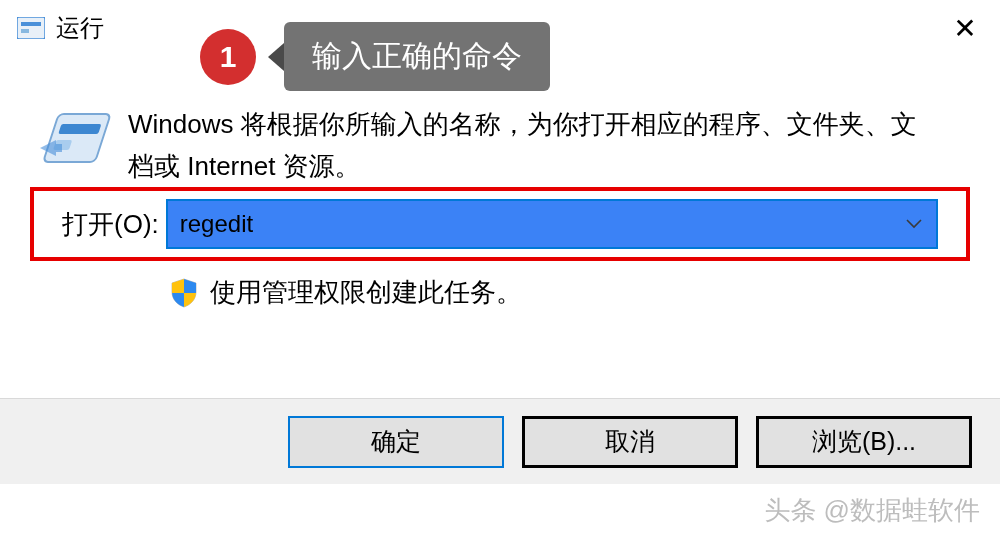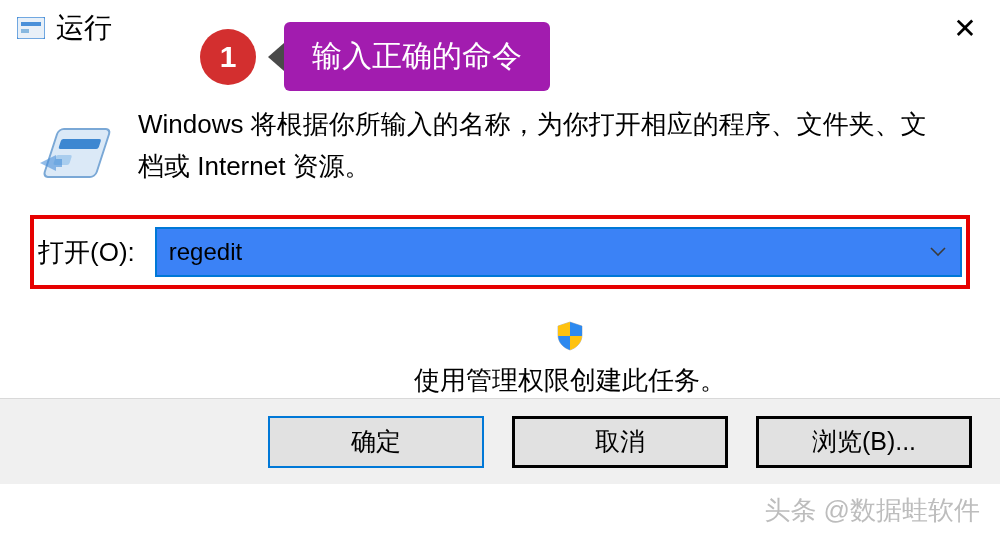--- a/index.html
+++ b/index.html
@@ -20,21 +20,21 @@
     }
     .titlebar-icon {
       width: 30px;
       height: 24px;
       display: inline-flex;
       align-items: center;
       justify-content: center;
       margin-right: 10px;
     }
     .titlebar-title {
-      font-size: 28px;
+      font-size: 24px;
       color: #000;
       text-align: right;
     }
     .close-btn {
       position: absolute;
       right: 0;
       top: 0;
       width: 70px;
       height: 56px;
       display: flex;
@@ -60,21 +60,21 @@
       color: #fff;
       font-size: 30px;
       font-weight: bold;
       display: flex;
       align-items: center;
       justify-content: center;
       z-index: 2;
     }
     .annotation-tooltip {
       position: relative;
-      background: #a21caf;
+      background: #737373;
       color: #fff;
       font-size: 30px;
       padding: 14px 28px;
       border-radius: 6px;
       margin-left: 28px;
       font-family: Liberation Mono, monospace;
     }
     .annotation-tooltip::before {
       content: "";
       position: absolute;
@@ -83,44 +83,43 @@
       transform: translateY(-50%);
       border-width: 14px 16px 14px 0;
       border-style: solid;
       border-color: transparent #4a4a4a transparent transparent;
     }
     .body-area {
       padding: 48px 30px 0 30px;
     }
     .info-row {
       display: flex;
-      align-items: flex-end;
-      gap: 24px;
-      margin-bottom: 28px;
+      align-items: flex-start;
+      gap: 14px;
     }
     .run-icon {
       flex-shrink: 0;
       width: 76px;
       height: 62px;
       margin-left: 8px;
       margin-top: 6px;
     }
     .description {
       font-size: 26px;
       line-height: 1.6;
       color: #000;
       padding-right: 30px;
     }
     .input-row-highlight {
       border: 4px solid #e60000;
-      padding: 8px 4px;
-      display: flex;
-      align-items: center;
-      gap: 20px;
-      margin-bottom: 32px;
+      padding: 8px 28px;
+      display: flex;
+      align-items: center;
+      gap: 7px;
+      margin-bottom: 14px;
     }
     .input-label {
       font-size: 26px;
       color: #000;
       white-space: nowrap;
     }
     .combo-box {
       flex: 1;
       height: 50px;
       border: 2px solid #0078d7;
@@ -143,37 +142,36 @@
       color: #3a3a3a;
       font-size: 16px;
     }
     .admin-row {
       display: flex;
       align-items: center;
       gap: 12px;
       padding-left: 140px;
       font-size: 26px;
       color: #000;
-      flex-direction: column;
     }
     .shield-icon {
       display: inline-flex;
     }
     .button-bar {
       position: absolute;
       bottom: 50px;
       left: 0;
       right: 0;
       height: 86px;
       background: #f0f0f0;
       border-top: 1px solid #d9d9d9;
       display: flex;
       align-items: center;
       justify-content: flex-end;
-      gap: 28px;
+      gap: 18px;
       padding: 0 28px;
     }
     .btn {
       width: 216px;
       height: 52px;
       background: #e1e1e1;
       border: 3px solid #000000;
       font-size: 25px;
       cursor: pointer;
       display: flex;

